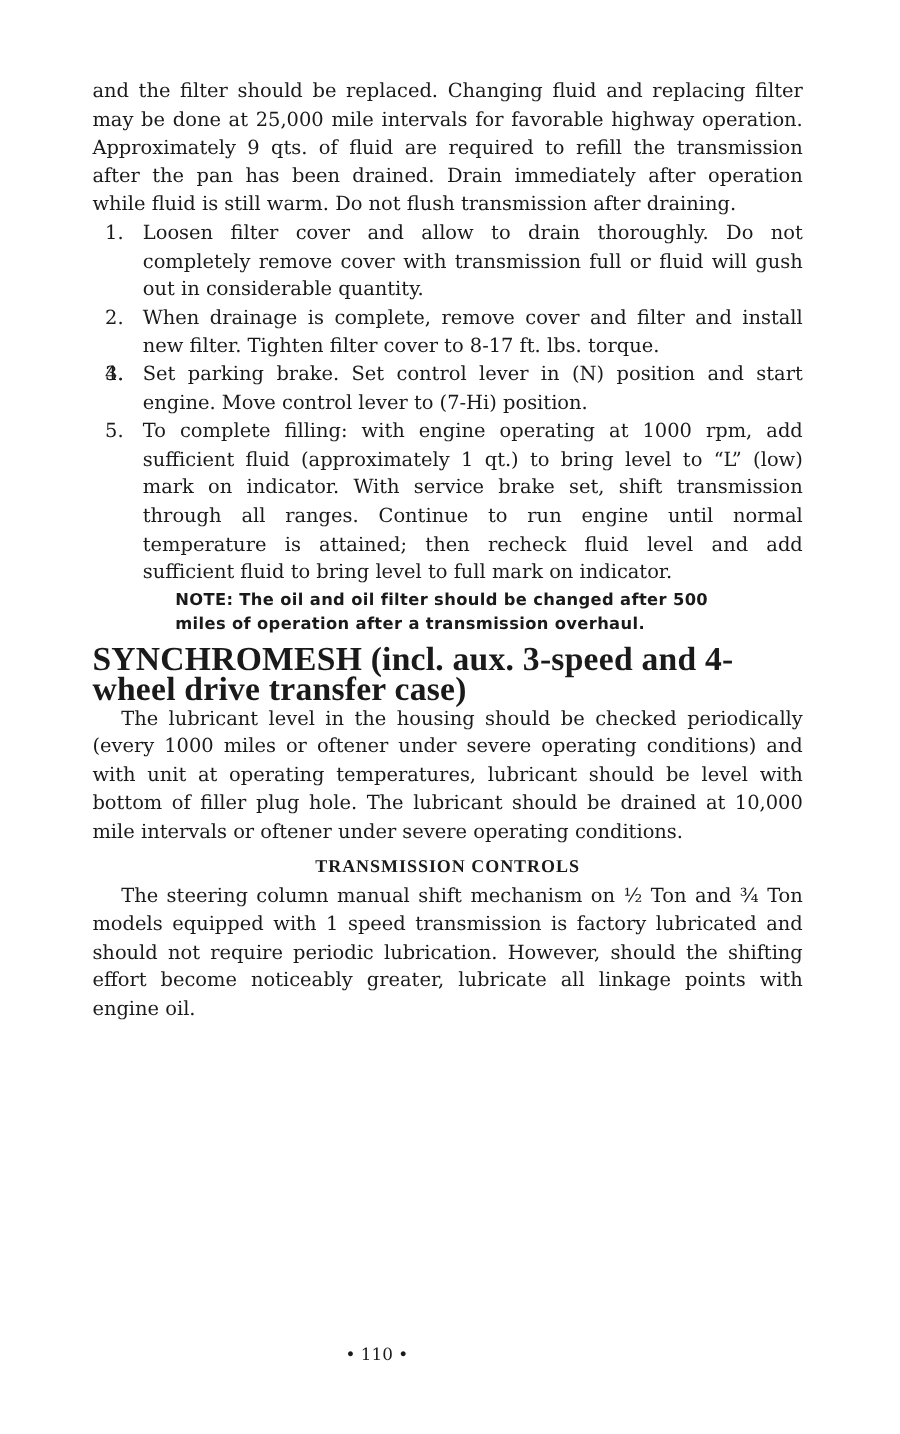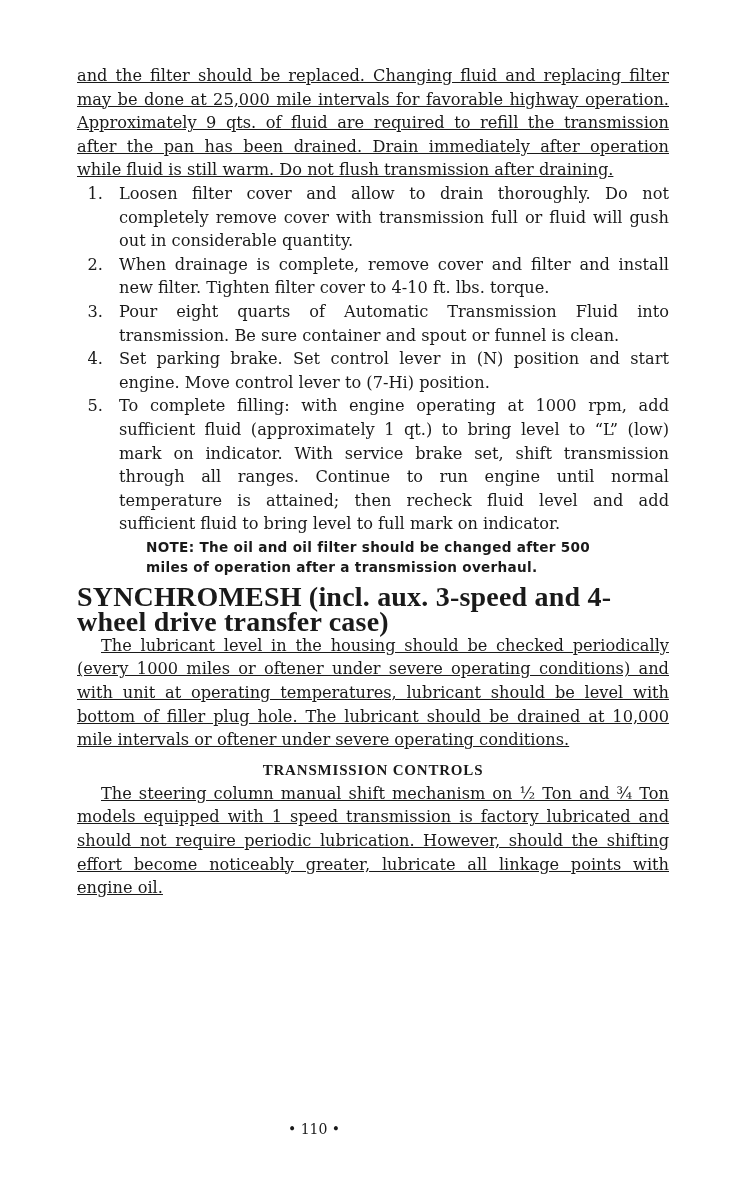--- a/index.html
+++ b/index.html
@@ -1,37 +1,37 @@
 <!DOCTYPE html>
 <html><head>
 <meta charset="utf-8">
 <style>
   html, body { margin: 0; padding: 0; background: #ffffff; }
   body { width: 750px; height: 1195px; position: relative; overflow: hidden; color: #1a1a1a; }
   .page { position: absolute; left: 77px; top: 64px; width: 592px; font-family: "DejaVu Serif", "Liberation Serif", serif; font-size: 16.2px; line-height: 23.6px; }
-  .para { margin: 0; text-align: justify; text-decoration: underline; }
+  .para { margin: 0; text-align: justify; }
   .para.indent { text-indent: 24px; }
   ol.steps { list-style: none; margin: 0; padding: 0; }
   ol.steps li { position: relative; padding-left: 42px; margin: 0; text-align: justify; }
   ol.steps li .num { position: absolute; left: 0; top: 0; width: 26px; text-align: right; }
   .note { margin: 1px 0 6px 69px; width: 445px; font-family: "DejaVu Sans", "Liberation Sans", sans-serif; font-weight: bold; font-size: 13.6px; line-height: 20.5px; letter-spacing: 0.3px; }
   .h-synchro { margin: 0; font-family: "Liberation Serif", serif; font-weight: bold; font-size: 28px; line-height: 25px; letter-spacing: 0.2px; }
   .h-trans { margin: 6px 0 0 0; text-align: center; font-family: "Liberation Serif", serif; font-weight: bold; font-size: 15px; line-height: 24px; letter-spacing: 0.8px; }
   .footer { position: absolute; left: 0; width: 628px; top: 1121px; text-align: center; font-family: "DejaVu Serif", serif; font-size: 14px; }
 </style>
 </head>
 <body>
 
 <div class="page">
   <p class="para">and the filter should be replaced. Changing fluid and replacing filter may be done at 25,000 mile intervals for favorable highway operation. Approximately 9 qts. of fluid are required to refill the transmission after the pan has been drained. Drain immediately after operation while fluid is still warm. Do not flush transmission after draining.</p>
 
   <ol class="steps">
     <li><span class="num">1.</span><span>Loosen filter cover and allow to drain thoroughly. Do not completely remove cover with transmission full or fluid will gush out in considerable quantity.</span></li>
-    <li><span class="num">2.</span><span>When drainage is complete, remove cover and filter and install new filter. Tighten filter cover to 4-10 ft. lbs. torque.</span></li>
-    <li><span class="num">3.</span><span>Pour eight quarts of Automatic Transmission Fluid into transmission. Be sure container and spout or funnel is clean.</span></li>
+    <li><span class="num">2.</span><span>When drainage is complete, remove cover and filter and install new filter. Tighten filter cover to 8-17 ft. lbs. torque.</span></li>
+    <li><span class="num">3.</span></li>
     <li><span class="num">4.</span><span>Set parking brake. Set control lever in (N) position and start engine. Move control lever to (7-Hi) position.</span></li>
     <li><span class="num">5.</span><span>To complete filling: with engine operating at 1000 rpm, add sufficient fluid (approximately 1 qt.) to bring level to “L” (low) mark on indicator. With service brake set, shift transmission through all ranges. Continue to run engine until normal temperature is attained; then recheck fluid level and add sufficient fluid to bring level to full mark on indicator.</span></li>
   </ol>
 
   <p class="note">NOTE: The oil and oil filter should be changed after 500 miles of operation after a transmission overhaul.</p>
 
   <h2 class="h-synchro">SYNCHROMESH (incl. aux. 3-speed and 4-wheel drive transfer case)</h2>
   <p class="para indent">The lubricant level in the housing should be checked periodically (every 1000 miles or oftener under severe operating conditions) and with unit at operating temperatures, lubricant should be level with bottom of filler plug hole. The lubricant should be drained at 10,000 mile intervals or oftener under severe operating conditions.</p>
 
   <h2 class="h-trans">TRANSMISSION CONTROLS</h2>

